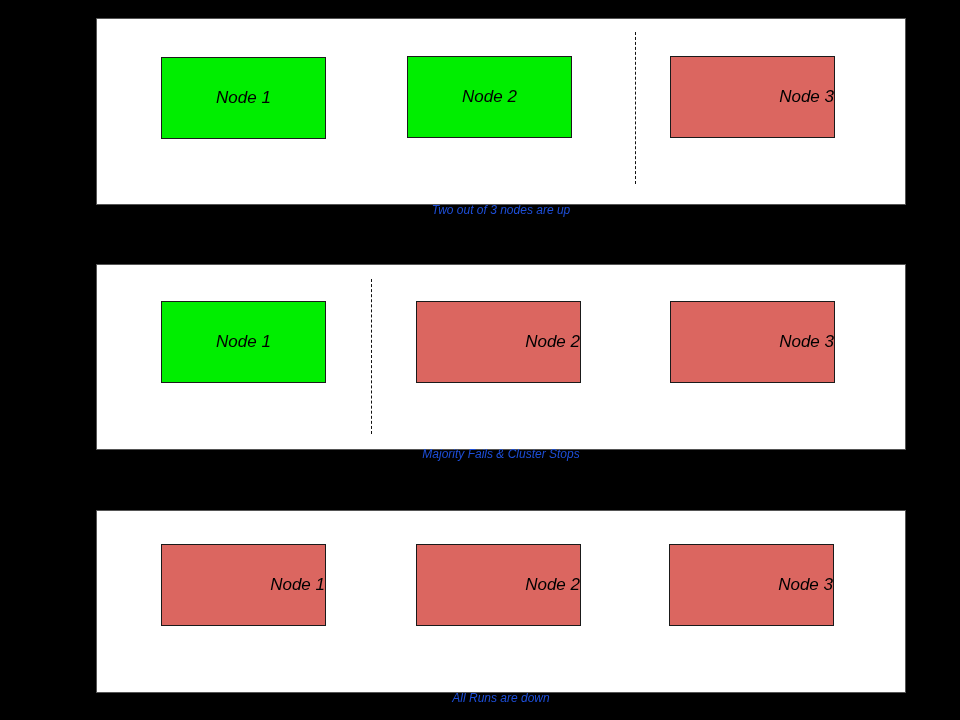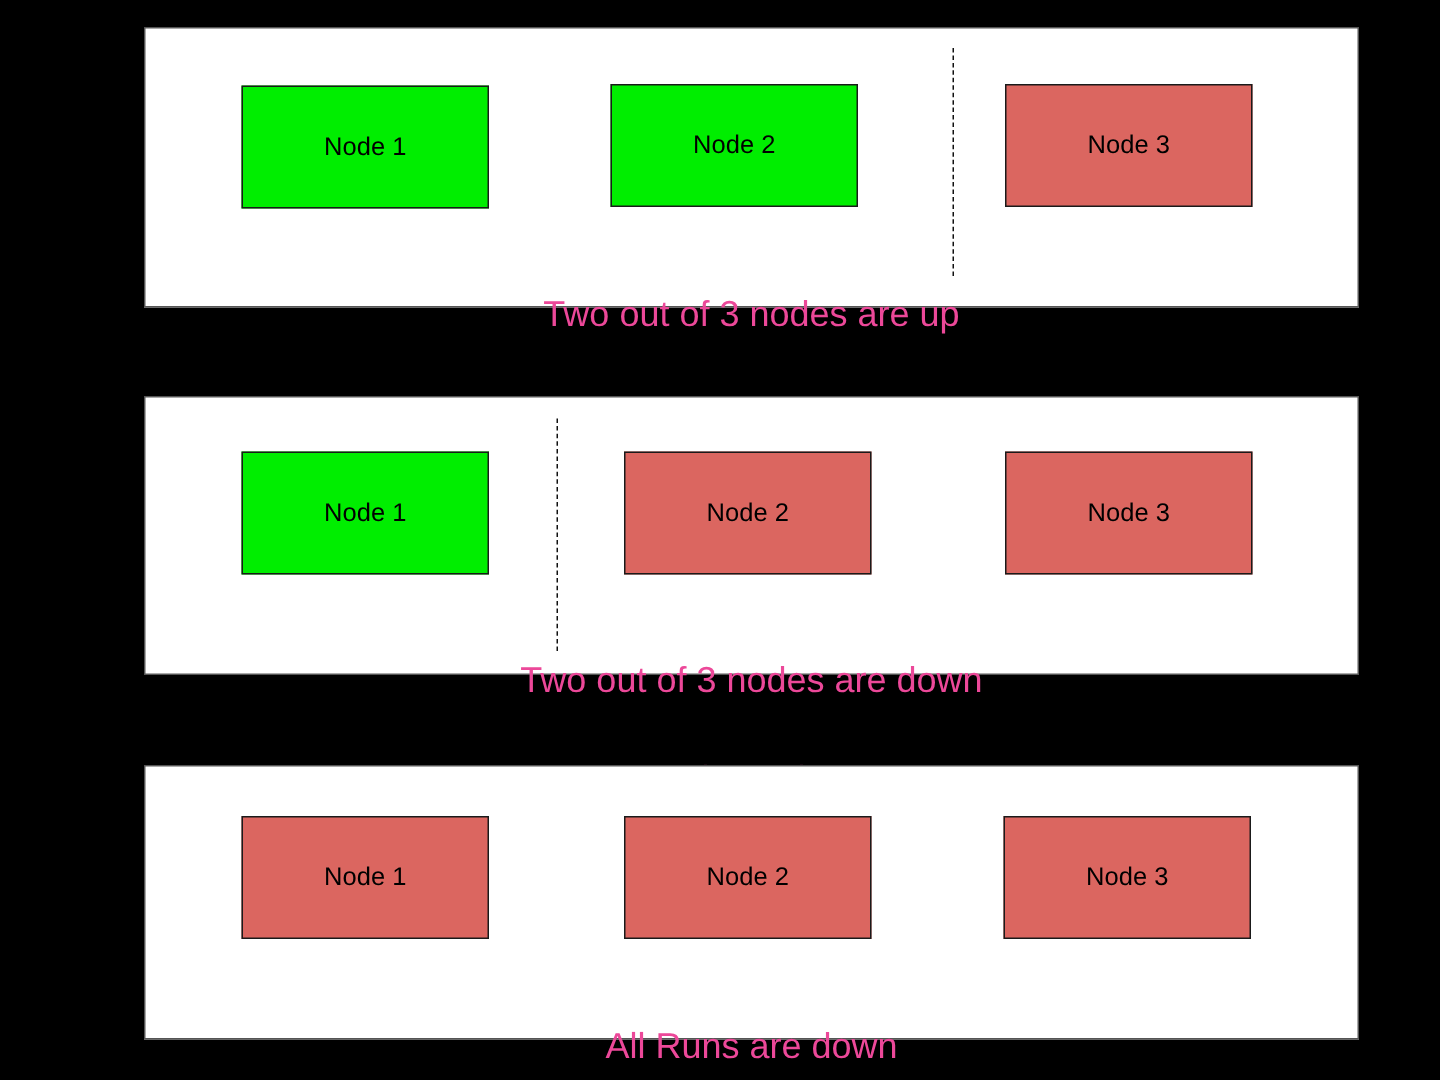--- a/index.html
+++ b/index.html
@@ -9,20 +9,21 @@
     height: 720px;
     background: #000;
     overflow: hidden;
     font-family: "Liberation Sans", sans-serif;
   }
   .stage {
     position: relative;
     width: 872px;
     height: 720px;
     background: var(--bg, #000);
+    font-style: italic;
   }
   .panel {
     position: absolute;
     left: 96px;
     width: 808px;
     background: var(--panel-bg, #fff);
     border: 1px solid #555;
   }
   .node {
     position: absolute;
@@ -30,34 +31,34 @@
     height: 82px;
     border: 1px solid #1a1a1a;
     display: flex;
     align-items: center;
     justify-content: center;
     font-size: 17px;
     color: #000;
     box-sizing: border-box;
   }
   .status-up   { background: var(--node-up, #00ee00); }
-  .status-down { background: var(--node-down, #db6660); }
+  .status-down { background: var(--node-down, #db6660); justify-content: flex-end; }
   .divider {
     position: absolute;
     width: 0;
     border-left: 1px dashed #111;
   }
   .caption {
     position: absolute;
     left: 0;
     width: 100%;
     text-align: center;
-    font-size: 24px;
+    font-size: 12px;
     line-height: 22px;
-    color: #ec4899;
+    color: #1d4ed8;
     white-space: pre;
   }
 </style>
 </head>
 <body>
 
 <div class="stage">
 
   <section class="panel" style="top:18px;height:185px;">
     <div class="node status-up" style="left:64px;top:38px;">
@@ -81,21 +82,20 @@
       <span>Node 1</span>
     </div>
     <div class="node status-down" style="left:319px;top:36px;">
       <span>Node 2</span>
     </div>
     <div class="node status-down" style="left:573px;top:36px;">
       <span>Node 3</span>
     </div>
     <div class="divider" style="left:274px;top:14px;height:155px;"></div>
     <div class="caption" style="top:134px;">
-      <div>Two out of 3 nodes are down</div>
       <div>Majority Fails &amp; Cluster Stops</div>
     </div>
   </section>
 
   <section class="panel" style="top:510px;height:181px;">
     <div class="node status-down" style="left:64px;top:33px;">
       <span>Node 1</span>
     </div>
     <div class="node status-down" style="left:319px;top:33px;">
       <span>Node 2</span>

